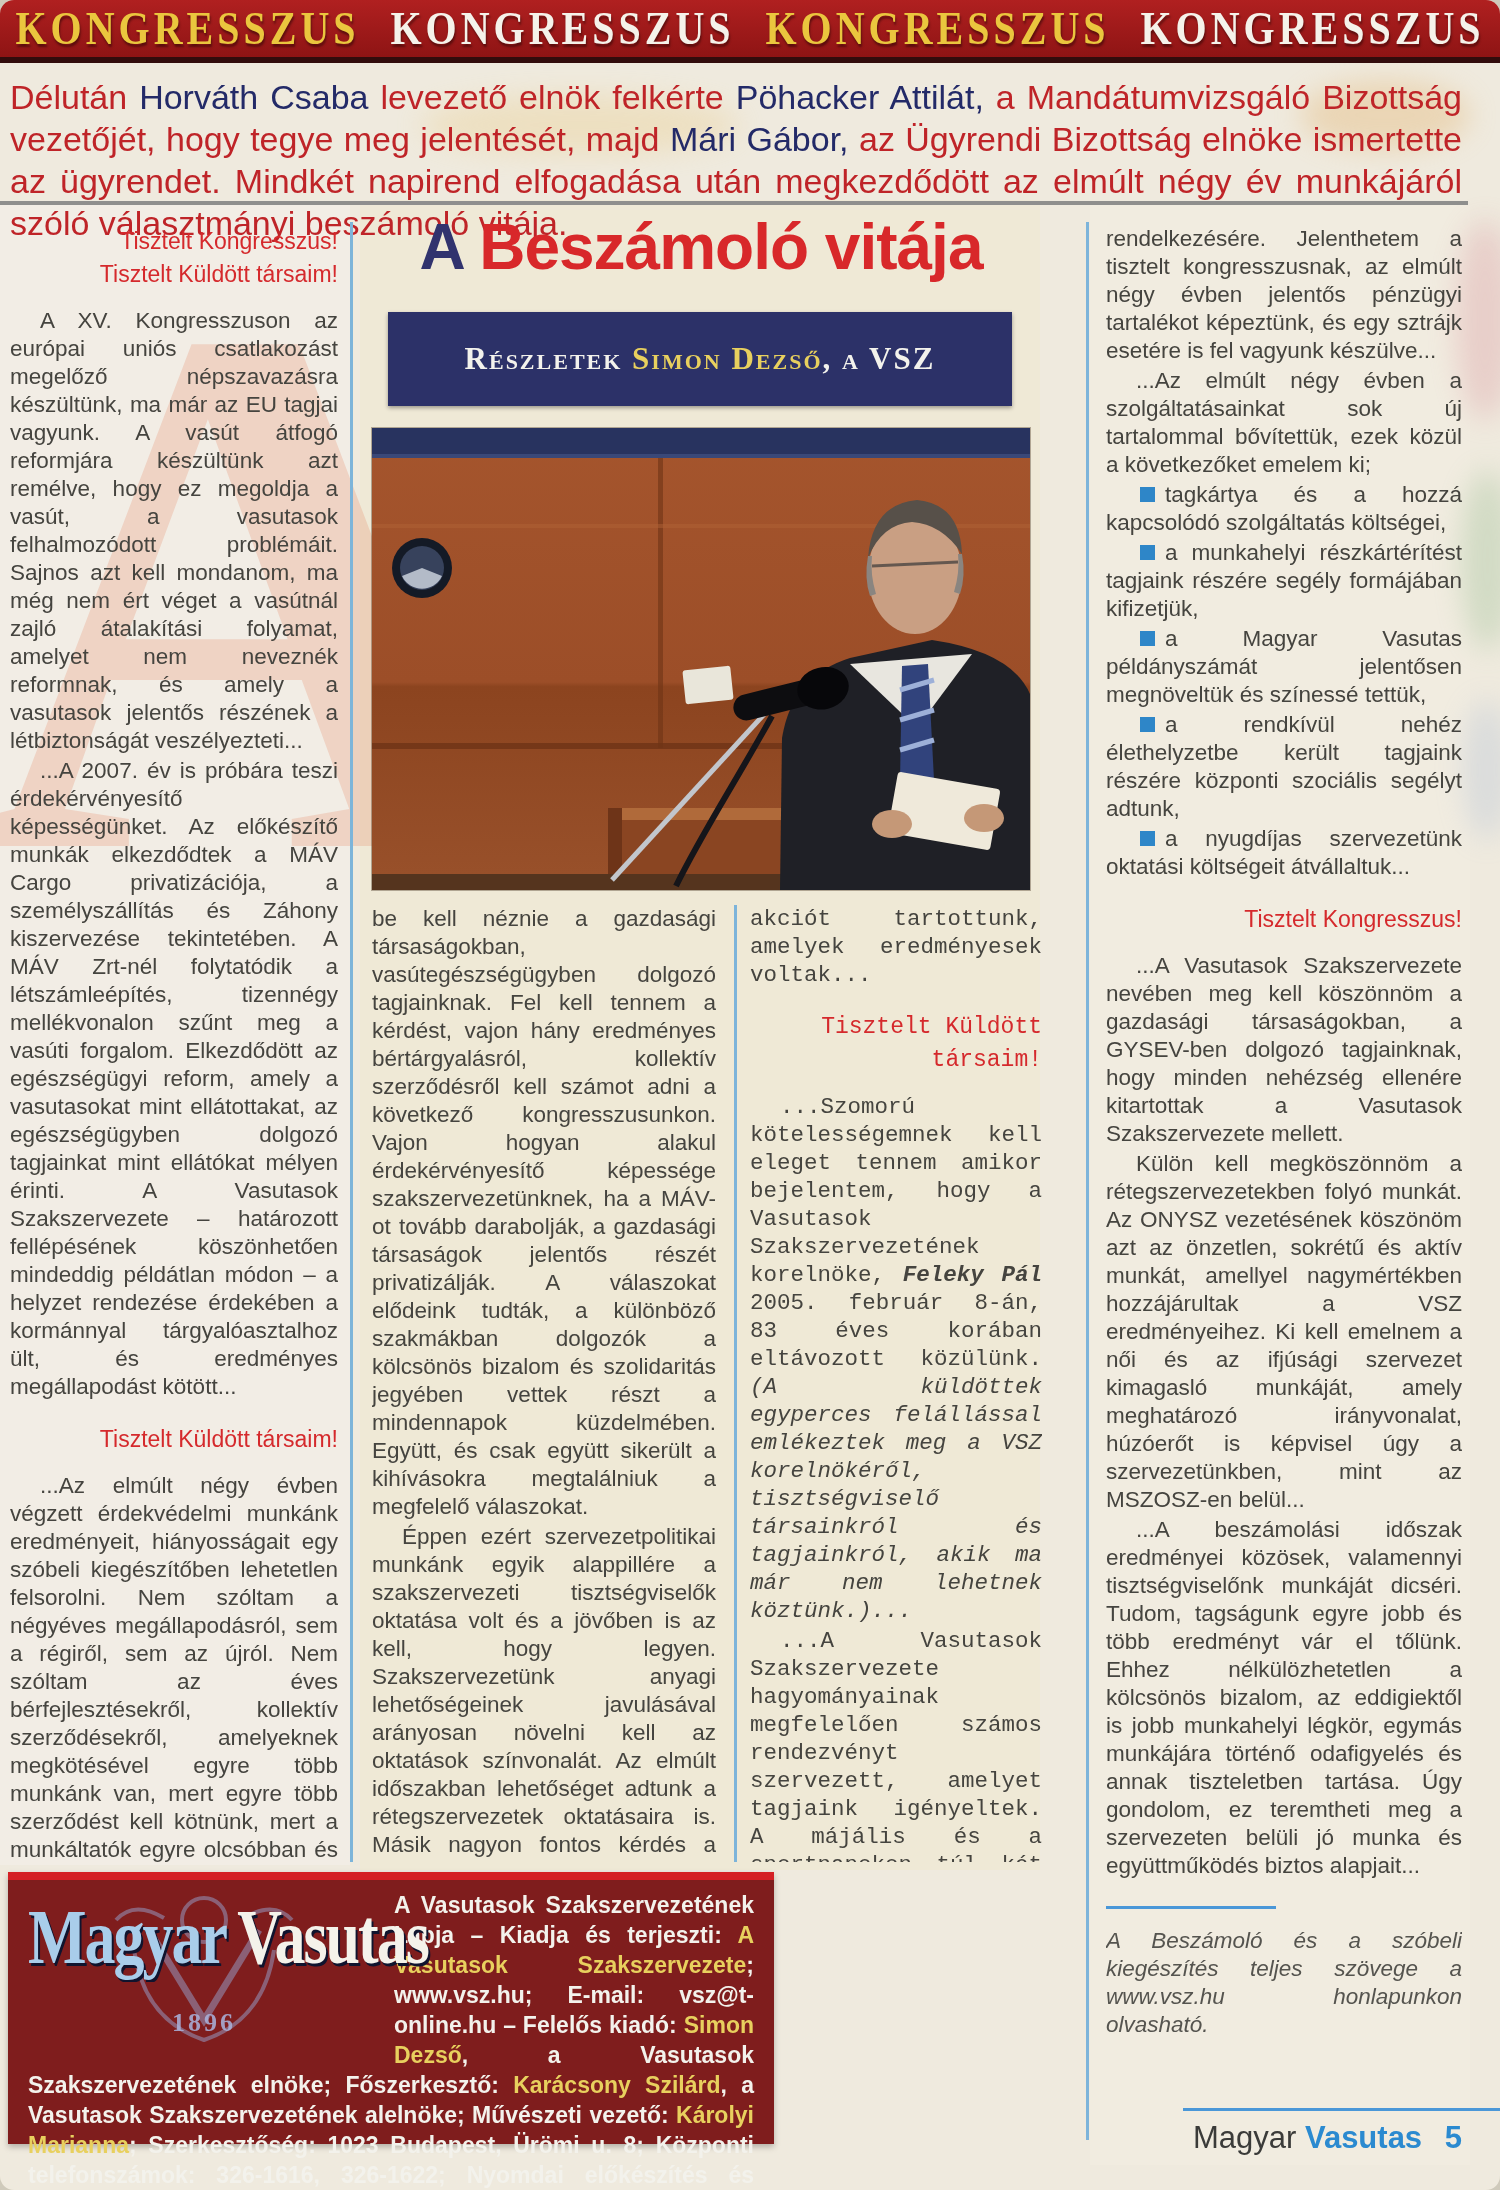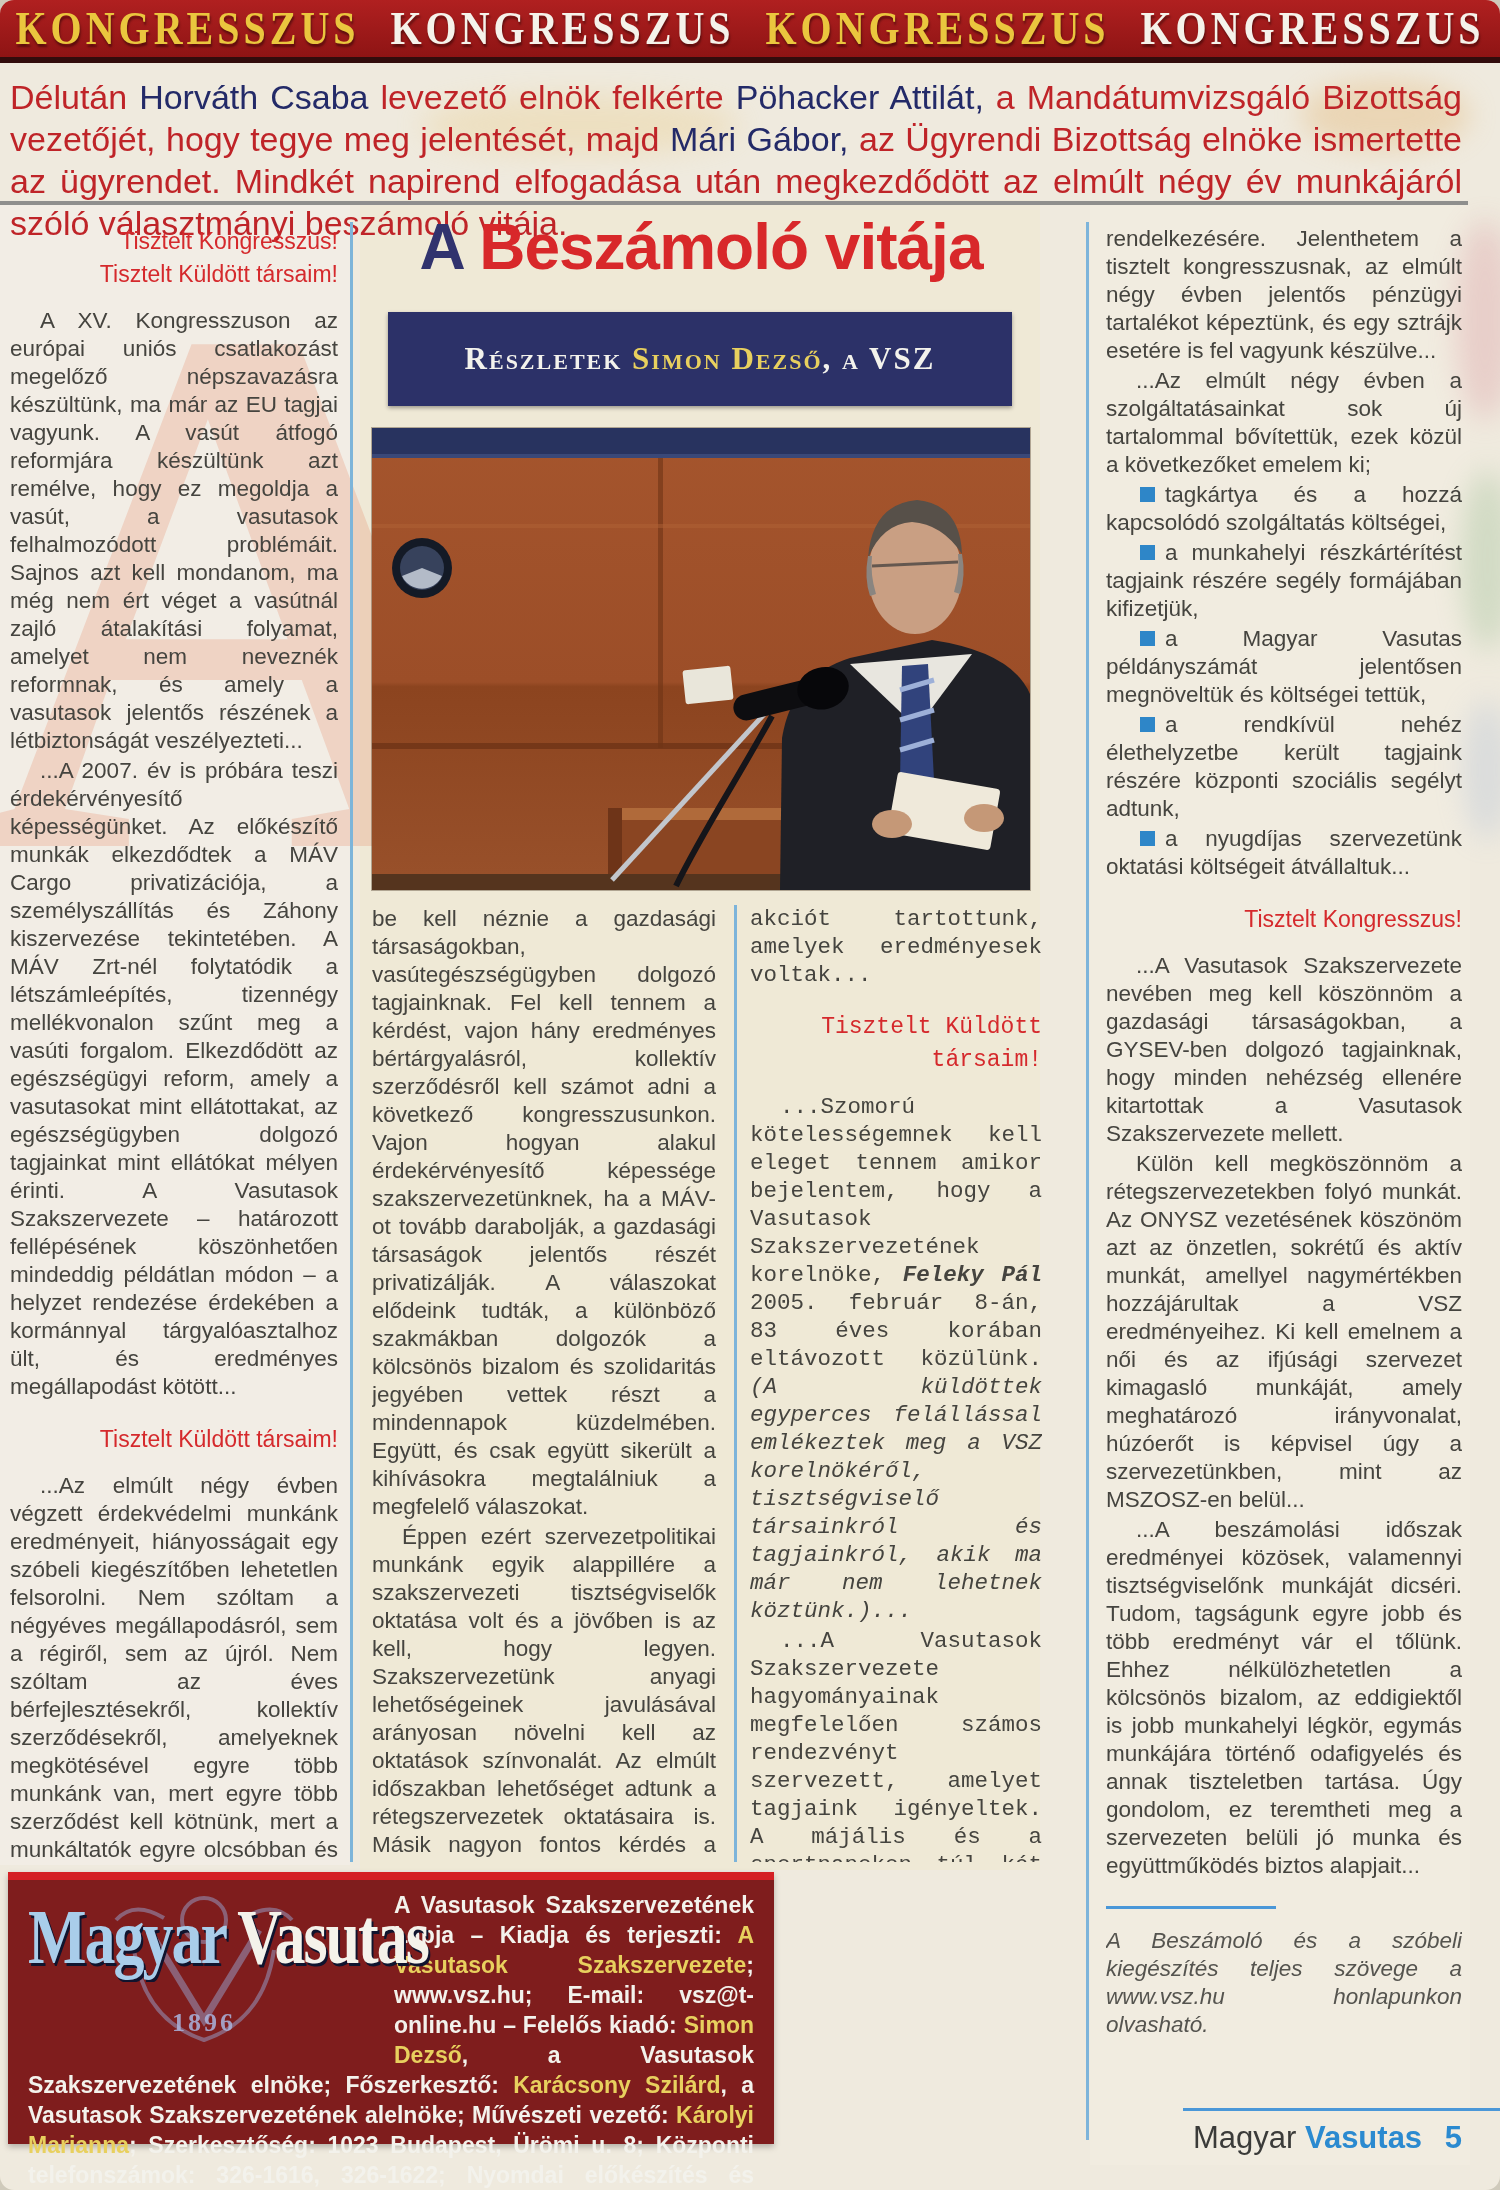--- a/index.html
+++ b/index.html
@@ -204,21 +204,21 @@
     <p><span class="seg-normal">...Szomorú kötelességemnek kell eleget tennem amikor bejelentem, hogy a Vasutasok Szakszervezetének korelnöke, </span><span class="seg-bold-italic">Feleky Pál</span><span class="seg-normal"> 2005. február 8-án, 83 éves korában eltávozott közülünk. </span><span class="seg-italic">(A küldöttek egyperces felállással emlékeztek meg a VSZ korelnökéről, tisztségviselő társainkról és tagjainkról, akik ma már nem lehetnek köztünk.)...</span></p>
     <p>...A Vasutasok Szakszervezete hagyományainak megfelelően számos rendezvényt szervezett, amelyet tagjaink igényeltek. A májális és a sportnapokon túl két jelentős rendezvényt kell kiemelnem. A Magyar Vasutas megalapításának 100. évfordulója és a vasutas szakszervezeti mozgalom megalapításának 110. évfordulója alkalmából tartott ünnepségeket...</p>
 
   </div>
 
   <div class="col col4">
     <p class="noindent">rendelkezésére. Jelenthetem a tisztelt kongresszusnak, az elmúlt négy évben jelentős pénzügyi tartalékot képeztünk, és egy sztrájk esetére is fel vagyunk készülve...</p>
     <p>...Az elmúlt négy évben a szolgáltatásainkat sok új tartalommal bővítettük, ezek közül a következőket emelem ki;</p>
     <p class="bullet"><span class="sq"></span><span>tagkártya és a hozzá kapcsolódó szolgáltatás költségei,</span></p>
     <p class="bullet"><span class="sq"></span><span>a munkahelyi részkártérítést tagjaink részére segély formájában kifizetjük,</span></p>
-    <p class="bullet"><span class="sq"></span><span>a Magyar Vasutas példányszámát jelentősen megnöveltük és költségei tettük,</span></p>
+    <p class="bullet"><span class="sq"></span><span>a Magyar Vasutas példányszámát jelentősen megnöveltük és színessé tettük,</span></p>
     <p class="bullet"><span class="sq"></span><span>a rendkívül nehéz élethelyzetbe került tagjaink részére központi szociális segélyt adtunk,</span></p>
     <p class="bullet"><span class="sq"></span><span>a nyugdíjas szervezetünk oktatási költségeit átvállaltuk...</span></p>
     <h3>Tisztelt Kongresszus!</h3>
     <p>...A Vasutasok Szakszervezete nevében meg kell köszönnöm a gazdasági társaságokban, a GYSEV-ben dolgozó tagjainknak, hogy minden nehézség ellenére kitartottak a Vasutasok Szakszervezete mellett.</p>
     <p>Külön kell megköszönnöm a rétegszervezetekben folyó munkát. Az ONYSZ vezetésének köszönöm azt az önzetlen, sokrétű és aktív munkát, amellyel nagymértékben hozzájárultak a VSZ eredményeihez. Ki kell emelnem a női és az ifjúsági szervezet kimagasló munkáját, amely meghatározó irányvonalat, húzóerőt is képvisel úgy a szervezetünkben, mint az MSZOSZ-en belül...</p>
     <p>...A beszámolási időszak eredményei közösek, valamennyi tisztségviselőnk munkáját dicséri. Tudom, tagságunk egyre jobb és több eredményt vár el tőlünk. Ehhez nélkülözhetetlen a kölcsönös bizalom, az eddigiektől is jobb munkahelyi légkör, egymás munkájára történő odafigyelés és annak tiszteletben tartása. Úgy gondolom, ez teremtheti meg a szervezeten belüli jó munka és együttműködés biztos alapjait...</p>
     <div class="shortline"></div>
     <p class="note noindent">A Beszámoló és a szóbeli kiegészítés teljes szövege a www.vsz.hu honlapunkon olvasható.</p>
   </div>
 

